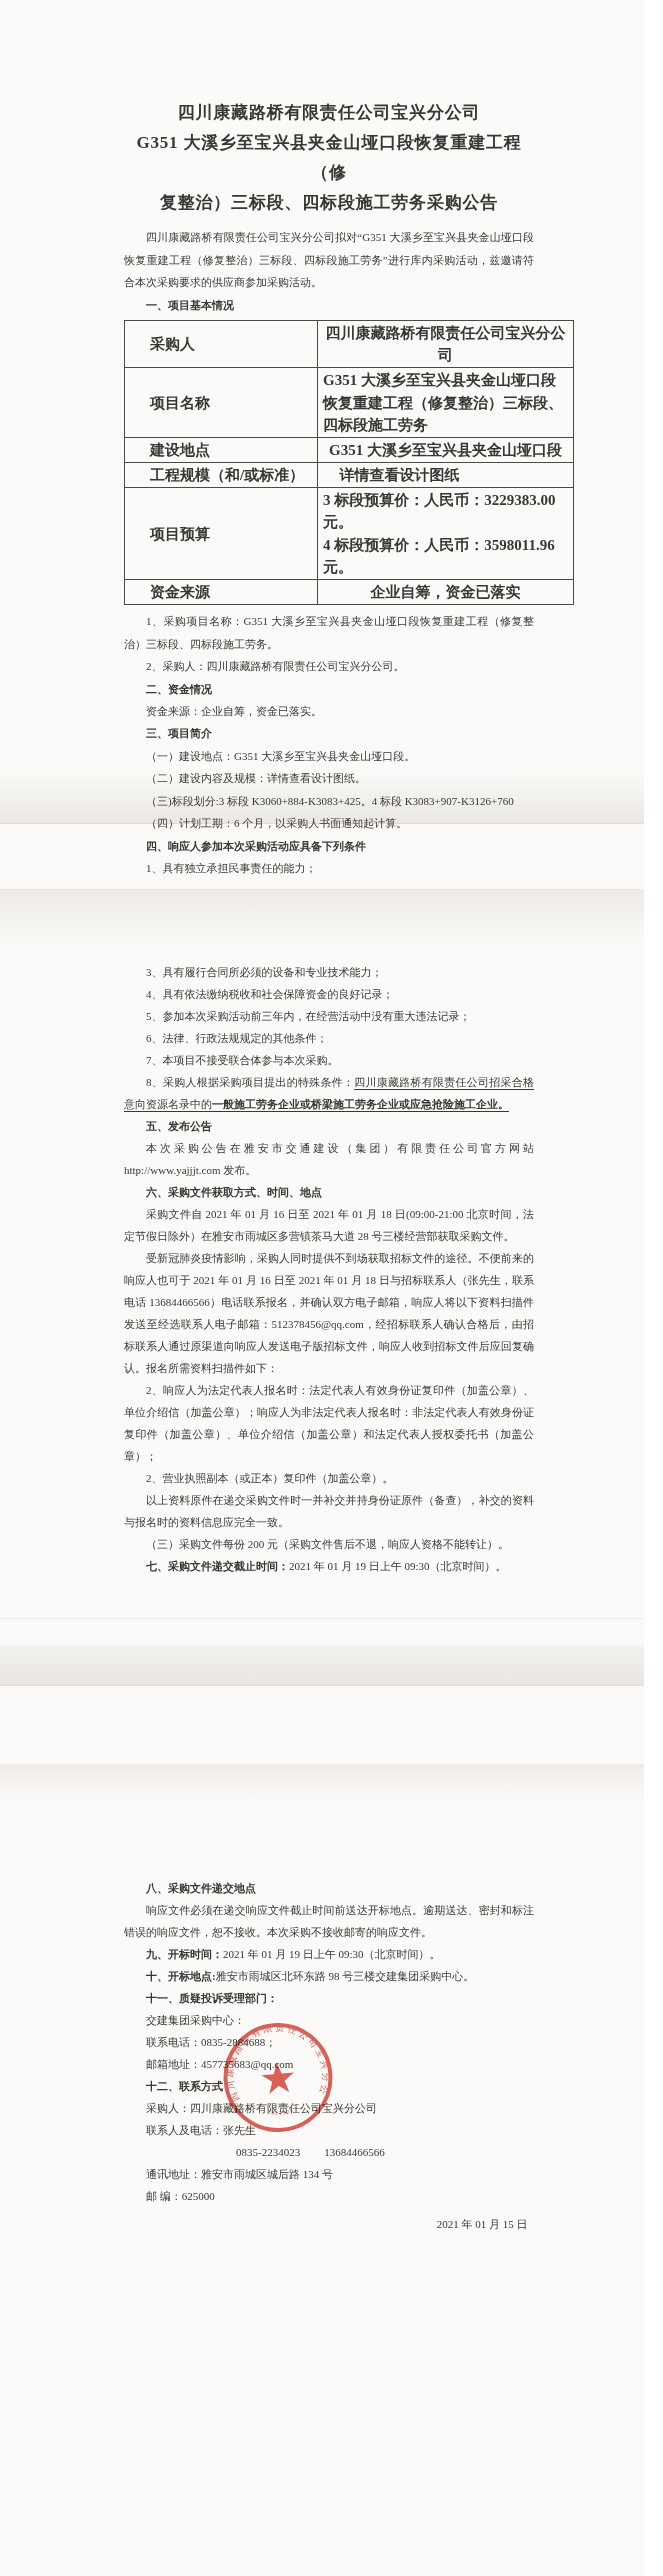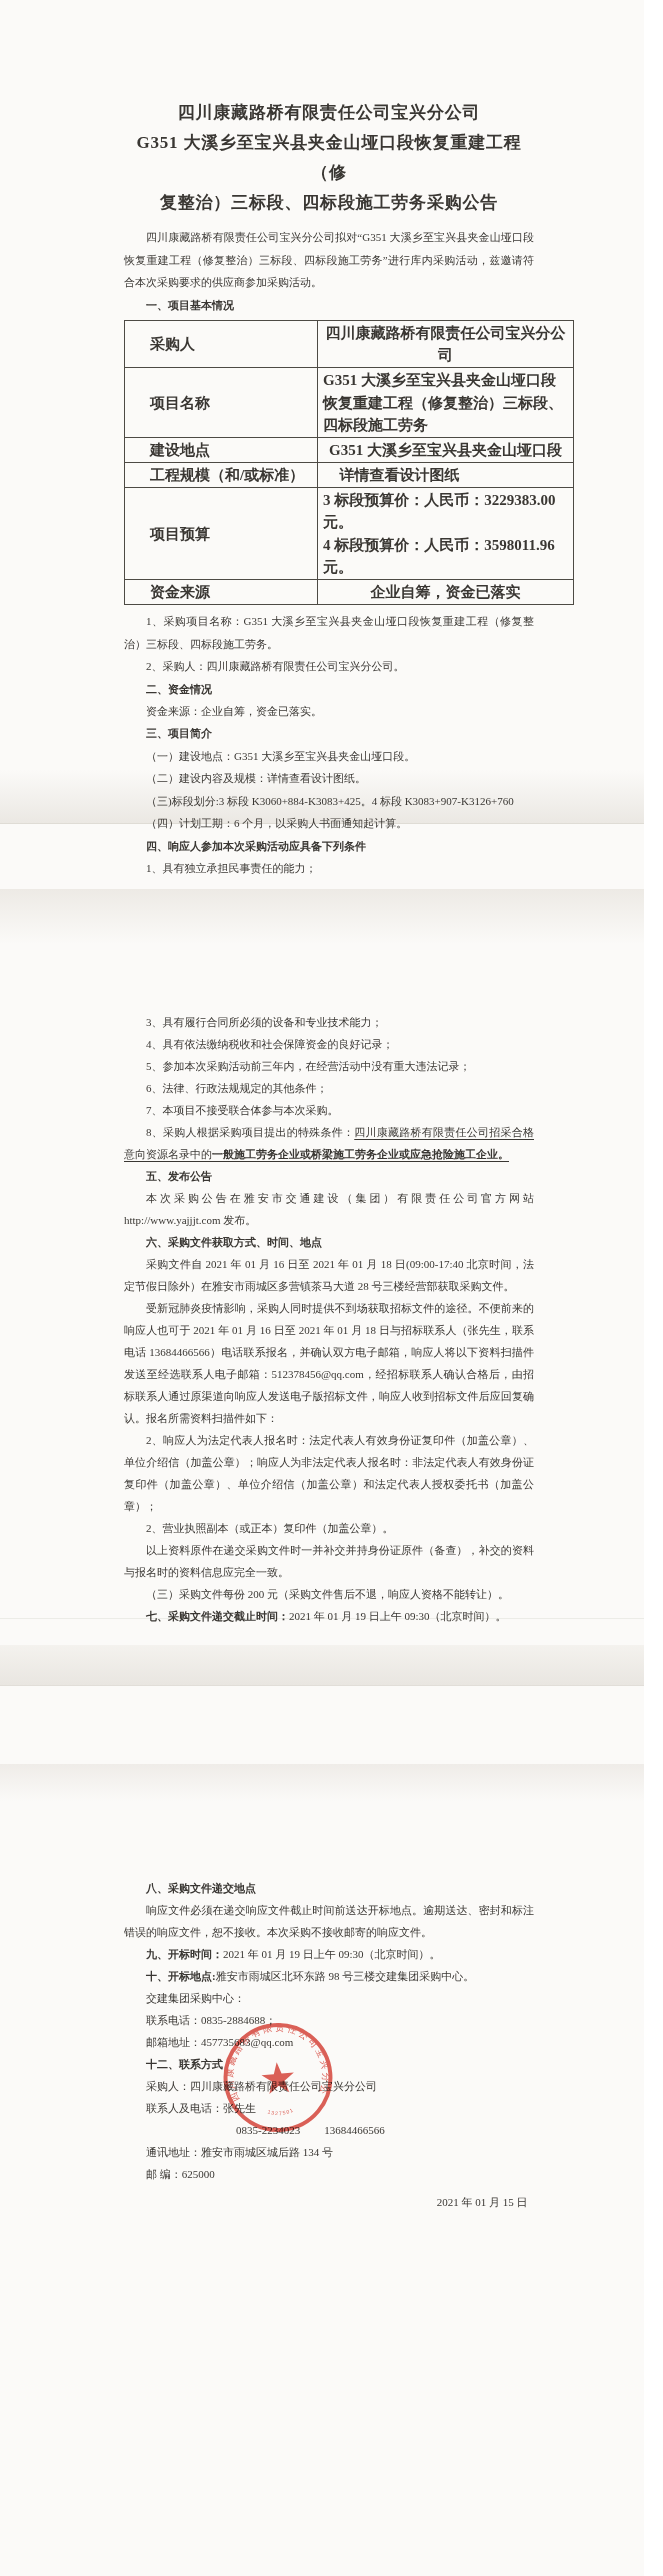--- a/index.html
+++ b/index.html
@@ -10,21 +10,21 @@
     color:#3a3733;
   }
   .band{position:absolute;left:0;width:664px;pointer-events:none;}
   .band-a{top:770px;height:53px;background:linear-gradient(#fbfaf8,#ebe8e3);border-bottom:0.8px solid #dfdcd5;}
   .band-b{top:889px;height:55px;background:linear-gradient(#edeae5,#fbfaf8);}
   .band-c{top:1645px;height:40px;background:linear-gradient(#f4f2ee,#e9e6e1);border-bottom:0.8px solid #e1ded8;}
   .band-d{top:1764px;height:38px;background:linear-gradient(#efece8,#fbfaf8);}
   .hairline{top:1618px;height:0.8px;background:#ecece7;}
   .page{position:absolute;left:0;width:664px;box-sizing:border-box;padding-left:124px;padding-right:130px;}
   .page1{top:0;}
-  .page2{top:1011px;}
+  .page2{top:961px;}
   .page3{top:1877px;}
   p{margin:0;}
   .t-line{font-size:17px;font-weight:bold;line-height:30px;text-align:center;letter-spacing:0.8px;}
   .title-block{padding-top:98px;}
   .body-p{font-size:11px;line-height:22.4px;text-align:justify;text-indent:2em;}
   .page2 .body-p{line-height:22px;}
   .page3 .body-p{line-height:22px;}
   .intro{margin-top:8.3px;}
   .hd{font-weight:bold;}
   .ul-seg{text-decoration:underline;text-underline-offset:3.3px;}
@@ -115,40 +115,41 @@
     <p class="body-p">4、具有依法缴纳税收和社会保障资金的良好记录；</p>
     <p class="body-p">5、参加本次采购活动前三年内，在经营活动中没有重大违法记录；</p>
     <p class="body-p">6、法律、行政法规规定的其他条件；</p>
     <p class="body-p">7、本项目不接受联合体参与本次采购。</p>
     <p class="body-p">
       <span>8、采购人根据采购项目提出的特殊条件：</span><span class="ul-seg">四川康藏路桥有限责任公司招采合格意向资源名录中的</span><span class="ul-seg hd">一般施工劳务企业或桥梁施工劳务企业或应急抢险施工企业。</span>
     </p>
     <p class="body-p hd">五、发布公告</p>
     <p class="body-p">本次采购公告在雅安市交通建设（集团）有限责任公司官方网站 http://www.yajjjt.com 发布。</p>
     <p class="body-p hd">六、采购文件获取方式、时间、地点</p>
-    <p class="body-p">采购文件自 2021 年 01 月 16 日至 2021 年 01 月 18 日(09:00-17:40 北京时间，法定节假日除外）在雅安市雨城区多营镇茶马大道 28 号三楼经营部获取采购文件。</p>
+    <p class="body-p">采购文件自 2021 年 01 月 16 日至 2021 年 01 月 18 日(09:00-21:00 北京时间，法定节假日除外）在雅安市雨城区多营镇茶马大道 28 号三楼经营部获取采购文件。</p>
     <p class="body-p">受新冠肺炎疫情影响，采购人同时提供不到场获取招标文件的途径。不便前来的响应人也可于 2021 年 01 月 16 日至 2021 年 01 月 18 日与招标联系人（张先生，联系电话 13684466566）电话联系报名，并确认双方电子邮箱，响应人将以下资料扫描件发送至经选联系人电子邮箱：512378456@qq.com，经招标联系人确认合格后，由招标联系人通过原渠道向响应人发送电子版招标文件，响应人收到招标文件后应回复确认。报名所需资料扫描件如下：</p>
     <p class="body-p">2、响应人为法定代表人报名时：法定代表人有效身份证复印件（加盖公章）、单位介绍信（加盖公章）；响应人为非法定代表人报名时：非法定代表人有效身份证复印件（加盖公章）、单位介绍信（加盖公章）和法定代表人授权委托书（加盖公章）；</p>
     <p class="body-p">2、营业执照副本（或正本）复印件（加盖公章）。</p>
     <p class="body-p">以上资料原件在递交采购文件时一并补交并持身份证原件（备查），补交的资料与报名时的资料信息应完全一致。</p>
     <p class="body-p">（三）采购文件每份 200 元（采购文件售后不退，响应人资格不能转让）。</p>
     <p class="body-p">
       <span class="hd">七、采购文件递交截止时间：</span><span>2021 年 01 月 19 日上午 09:30（北京时间）。</span>
     </p>
   </div>
 
   <div class="page page3">
     <p class="body-p hd">八、采购文件递交地点</p>
     <p class="body-p">响应文件必须在递交响应文件截止时间前送达开标地点。逾期送达、密封和标注错误的响应文件，恕不接收。本次采购不接收邮寄的响应文件。</p>
     <p class="body-p">
       <span class="hd">九、开标时间：</span><span>2021 年 01 月 19 日上午 09:30（北京时间）。</span>
     </p>
     <p class="body-p">
       <span class="hd">十、开标地点:</span><span>雅安市雨城区北环东路 98 号三楼交建集团采购中心。</span>
     </p>
+    <p class="body-p hd">十一、质疑投诉受理部门：</p>
     <p class="body-p">交建集团采购中心：</p>
     <p class="body-p">联系电话：0835-2884688；</p>
     <p class="body-p">邮箱地址：457735683@qq.com</p>
     <p class="body-p hd">十二、联系方式</p>
     <p class="body-p">采购人：四川康藏路桥有限责任公司宝兴分公司</p>
     <p class="body-p">联系人及电话：张先生</p>
     <p class="body-p phones">
       <span>0835-2234023</span><span class="gap">13684466566</span>
     </p>
     <p class="body-p">通讯地址：雅安市雨城区城后路 134 号</p>

